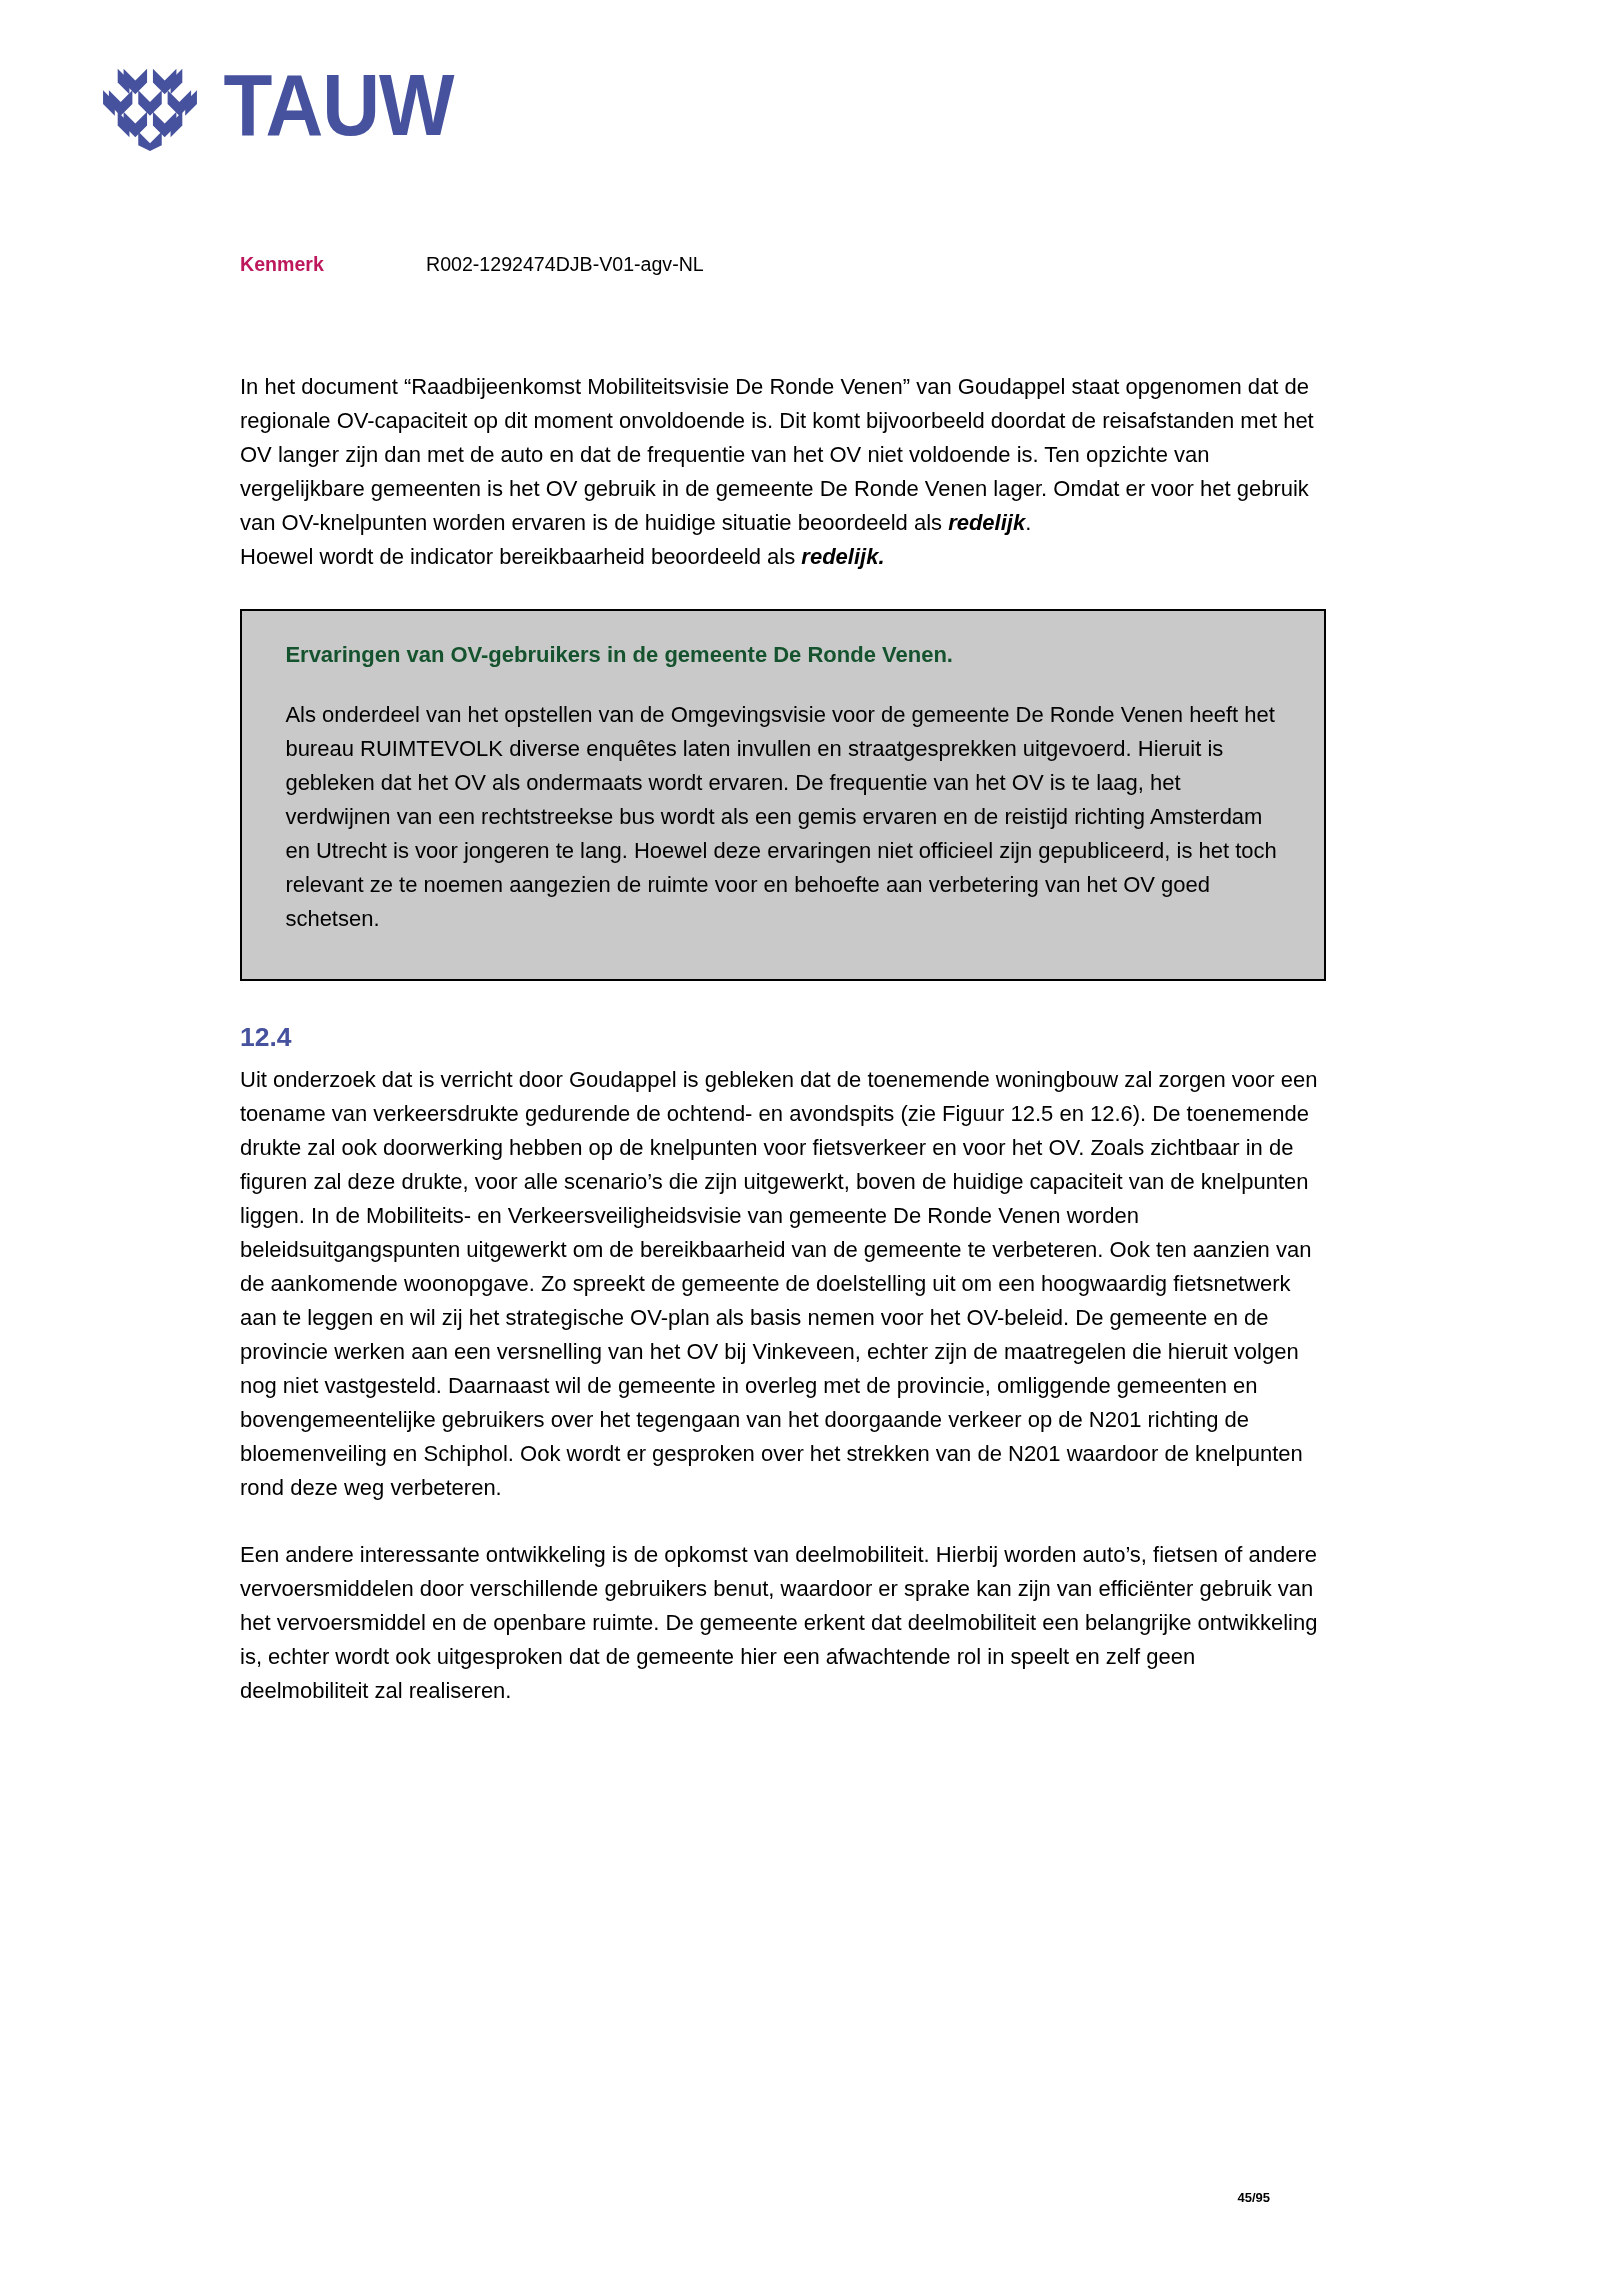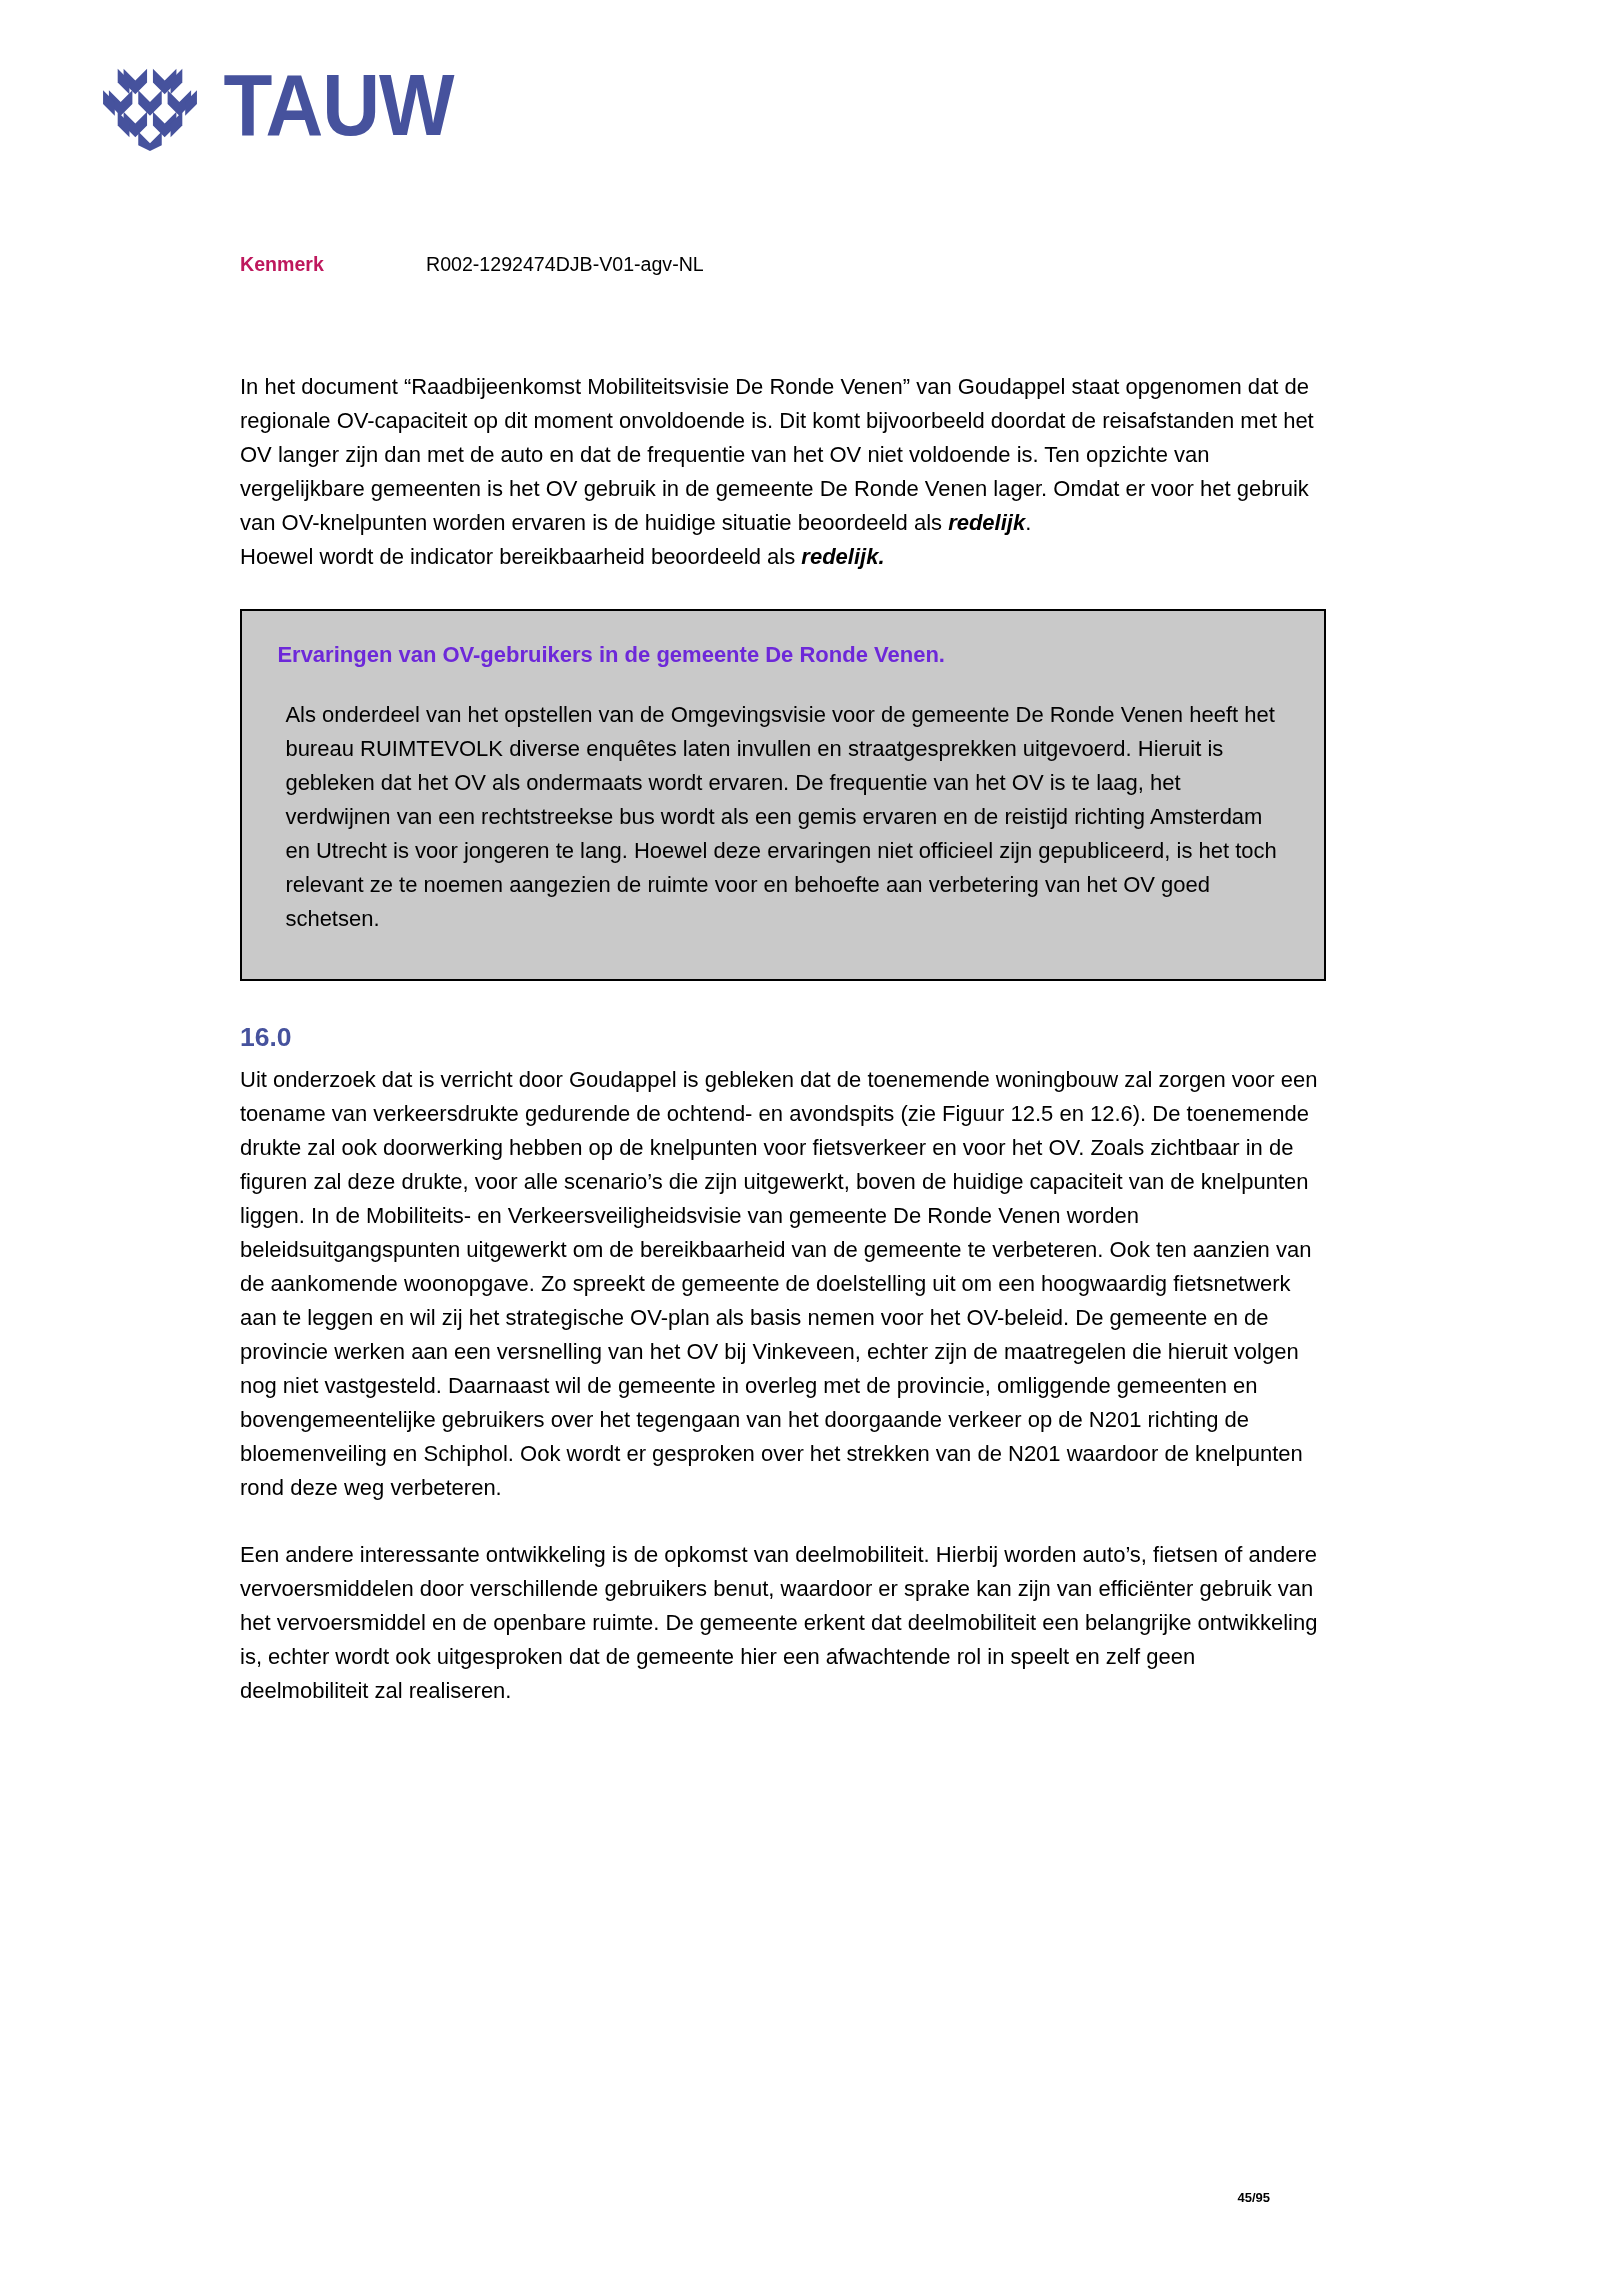--- a/index.html
+++ b/index.html
@@ -95,25 +95,25 @@
   
   .callout {
     margin-top: 35px;
     background: #c9c9c9;
     border: 2px solid #000000;
     box-sizing: border-box;
     width: 1086px;
     padding: 29px 27.4px 27.4px 27.4px;
   }
   .callout-title {
-    margin: 0 0 29px 8px;
+    margin: 0 0 29px 16px;
     font-size: 22px;
     font-weight: 700;
     line-height: 29px;
-    color: #6d28d9;
+    color: #14532d;
   }
   .callout-body {
     margin: 16px;
     font-size: 22px;
     line-height: 34px;
     color: #000;
   }
 
   
   .section-head {
@@ -189,21 +189,21 @@
     <p class="body-text"><span>In het document “Raadbijeenkomst Mobiliteitsvisie De Ronde Venen” van Goudappel staat opgenomen dat de regionale OV-capaciteit op dit moment onvoldoende is. Dit komt bijvoorbeeld doordat de reisafstanden met het OV langer zijn dan met de auto en dat de frequentie van het OV niet voldoende is. Ten opzichte van vergelijkbare gemeenten is het OV gebruik in de gemeente De Ronde Venen lager. Omdat er voor het gebruik van OV-knelpunten worden ervaren is de huidige situatie beoordeeld als </span><span class="bi">redelijk</span><span>.</span></p>
 
     <p class="body-text"><span>Hoewel wordt de indicator bereikbaarheid beoordeeld als </span><span class="bi">redelijk.</span></p>
 
     <div class="callout">
       <p class="callout-title">Ervaringen van OV-gebruikers in de gemeente De Ronde Venen.</p>
       <p class="callout-body">Als onderdeel van het opstellen van de Omgevingsvisie voor de gemeente De Ronde Venen heeft het bureau RUIMTEVOLK diverse enquêtes laten invullen en straatgesprekken uitgevoerd. Hieruit is gebleken dat het OV als ondermaats wordt ervaren. De frequentie van het OV is te laag, het verdwijnen van een rechtstreekse bus wordt als een gemis ervaren en de reistijd richting Amsterdam en Utrecht is voor jongeren te lang. Hoewel deze ervaringen niet officieel zijn gepubliceerd, is het toch relevant ze te noemen aangezien de ruimte voor en behoefte aan verbetering van het OV goed schetsen.</p>
     </div>
 
     <div class="section-head">
-      <span class="section-num">16.0</span>
+      <span class="section-num">12.4</span>
     </div>
 
     <div class="para-block">
       <p class="body-text">Uit onderzoek dat is verricht door Goudappel is gebleken dat de toenemende woningbouw zal zorgen voor een toename van verkeersdrukte gedurende de ochtend- en avondspits (zie Figuur 12.5 en 12.6). De toenemende drukte zal ook doorwerking hebben op de knelpunten voor fietsverkeer en voor het OV. Zoals zichtbaar in de figuren zal deze drukte, voor alle scenario’s die zijn uitgewerkt, boven de huidige capaciteit van de knelpunten liggen. In de Mobiliteits- en Verkeersveiligheidsvisie van gemeente De Ronde Venen worden beleidsuitgangspunten uitgewerkt om de bereikbaarheid van de gemeente te verbeteren. Ook ten aanzien van de aankomende woonopgave. Zo spreekt de gemeente de doelstelling uit om een hoogwaardig fietsnetwerk aan te leggen en wil zij het strategische OV-plan als basis nemen voor het OV-beleid. De gemeente en de provincie werken aan een versnelling van het OV bij Vinkeveen, echter zijn de maatregelen die hieruit volgen nog niet vastgesteld. Daarnaast wil de gemeente in overleg met de provincie, omliggende gemeenten en bovengemeentelijke gebruikers over het tegengaan van het doorgaande verkeer op de N201 richting de bloemenveiling en Schiphol. Ook wordt er gesproken over het strekken van de N201 waardoor de knelpunten rond deze weg verbeteren.</p>
       <div class="spacer-para"></div>
       <p class="body-text">Een andere interessante ontwikkeling is de opkomst van deelmobiliteit. Hierbij worden auto’s, fietsen of andere vervoersmiddelen door verschillende gebruikers benut, waardoor er sprake kan zijn van efficiënter gebruik van het vervoersmiddel en de openbare ruimte. De gemeente erkent dat deelmobiliteit een belangrijke ontwikkeling is, echter wordt ook uitgesproken dat de gemeente hier een afwachtende rol in speelt en zelf geen deelmobiliteit zal realiseren.</p>
     </div>
 
   </div>
 

